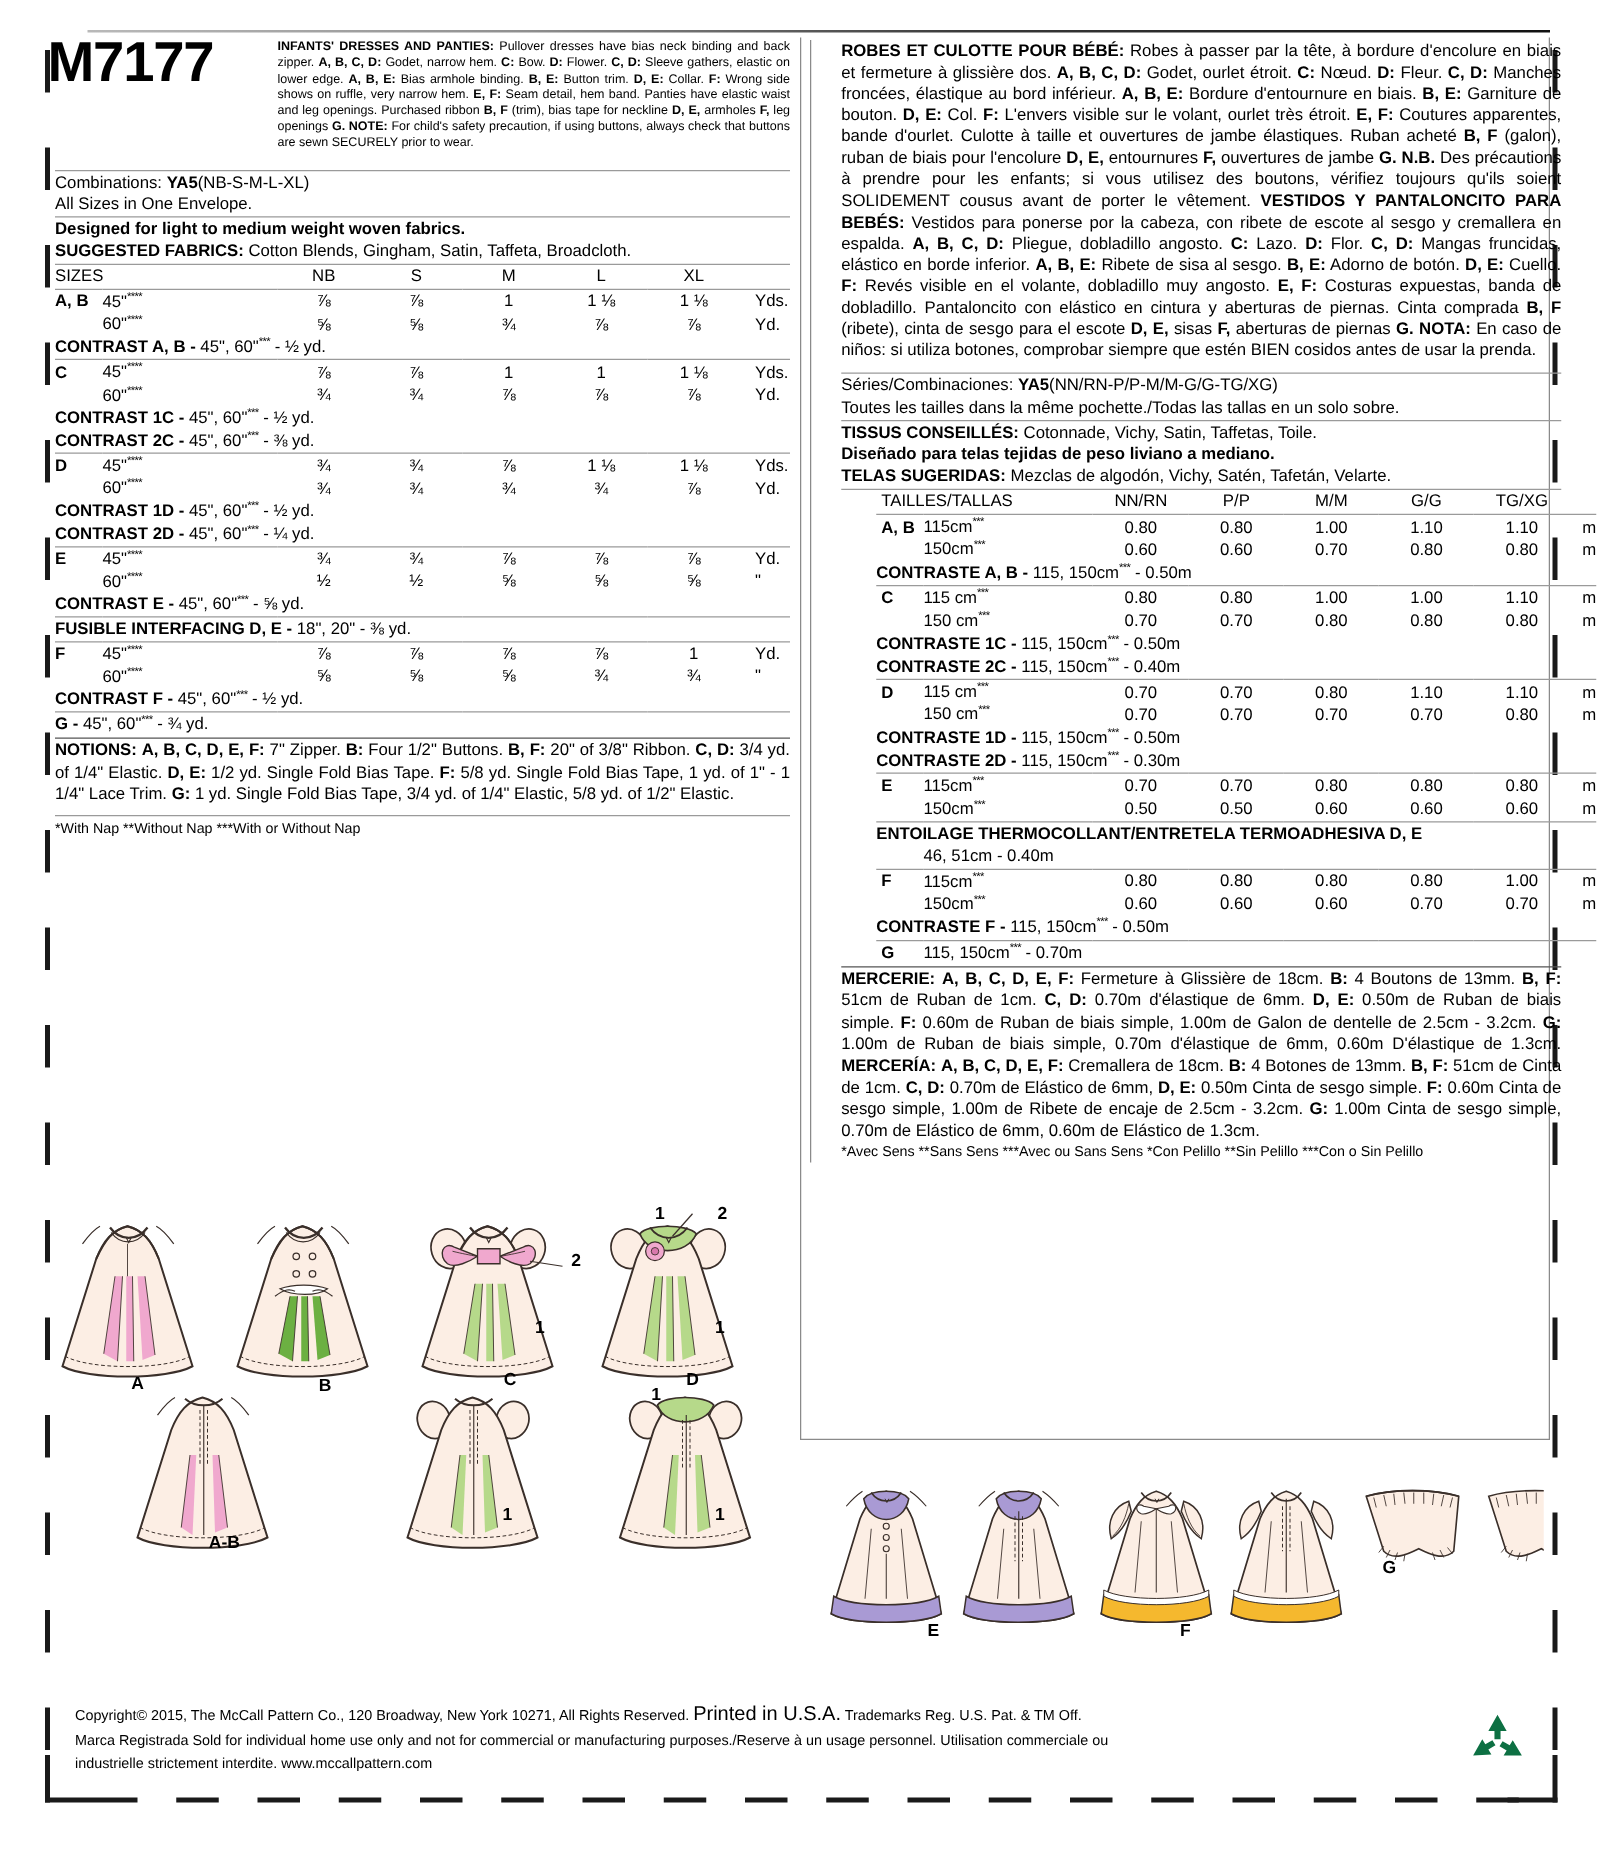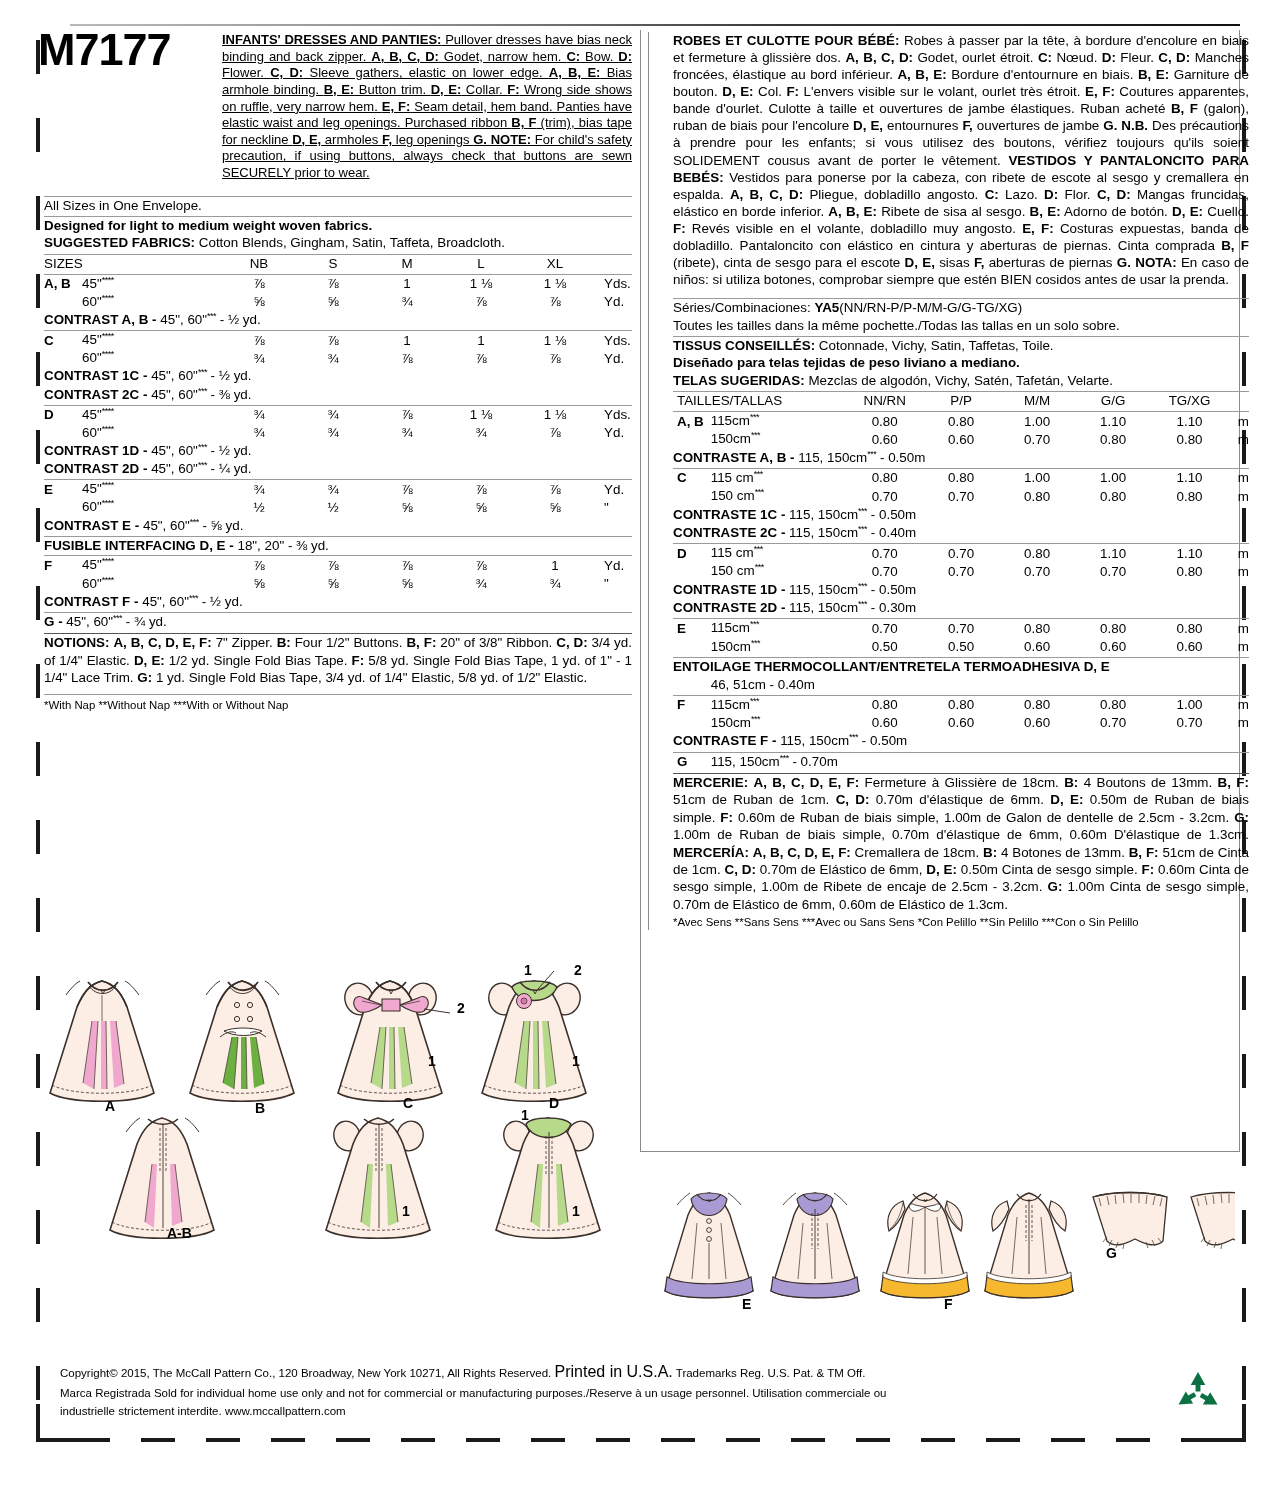--- a/index.html
+++ b/index.html
@@ -15,21 +15,21 @@
   .colR{position:absolute;left:648px;top:32px;width:590px;
         border-left:1px solid #8a8a8a;padding-left:16px;}
   .rbox{position:absolute;left:640px;top:30px;width:600px;height:1122px;
         border:1px solid #8a8a8a;border-top:none;box-sizing:border-box;pointer-events:none;}
   .topline{position:absolute;left:70px;top:24px;width:1170px;height:2px;
            background:linear-gradient(to right,#b9b9b9,#8f8f8f 30%,#3a3a3a 60%,#111);}
 
   
   .patnum{position:absolute;left:38px;top:27px;font-size:45px;font-weight:bold;
           letter-spacing:-1px;line-height:1;}
-  .desc{font-size:13px;line-height:1.28;text-align:justify;text-decoration:underline;}
+  .desc{font-size:10px;line-height:1.28;text-align:justify;}
   .desc b{font-weight:bold;}
   .rdesc{font-size:13.4px;line-height:1.275;text-align:justify;padding:0 6px 0 8px;}
   .rdesc b{font-weight:bold;}
 
   .rule{border-top:1px solid #9a9a9a;margin:2px 0 0 0;height:0;}
   .rule-dk{border-top:1px solid #555;}
   .line{font-size:13.4px;line-height:1.3;}
   .line b{font-weight:bold;}
 
   
@@ -37,21 +37,21 @@
   table.sz td{padding:0;line-height:1.32;vertical-align:bottom;white-space:nowrap;}
   .c-view{width:38px;font-weight:bold;}
   .c-w{width:140px;}
   .c-n{width:74px;text-align:center;}
   .c-u{text-align:left;padding-left:12px !important;}
   .hdr td{font-size:13.4px;}
   .spanrow td{padding-top:0;}
   .spanrow b{font-weight:bold;}
   sup.st{font-size:9px;vertical-align:super;letter-spacing:-.5px;}
 
-  table.szr{width:100%;border-collapse:collapse;font-size:13.4px;}
+  table.szr{width:100%;border-collapse:collapse;font-size:13.4px;margin-left:28px;}
   table.szr td{padding:0;line-height:1.33;vertical-align:bottom;white-space:nowrap;}
   .r-view{width:34px;font-weight:bold;padding-left:4px !important;}
   .r-w{width:136px;}
   .r-n{width:78px;text-align:center;}
   .r-u{text-align:left;padding-left:10px !important;}
 
   .notions{font-size:13.4px;line-height:1.3;text-align:justify;}
   .notions b{font-weight:bold;}
   .footn{font-size:11.4px;line-height:1.3;}
 
@@ -144,20 +144,24 @@
 
   <div class="colL">
     <div class="desc" style="margin-left:178px;">
       <b>INFANTS' DRESSES AND PANTIES:</b>
       <span id="eng-body"> Pullover dresses have bias neck binding and back zipper. <b>A, B, C, D:</b> Godet, narrow hem. <b>C:</b> Bow. <b>D:</b> Flower. <b>C, D:</b> Sleeve gathers, elastic on lower edge. <b>A, B, E:</b> Bias armhole binding. <b>B, E:</b> Button trim. <b>D, E:</b> Collar. <b>F:</b> Wrong side shows on ruffle, very narrow hem. <b>E, F:</b> Seam detail, hem band. Panties have elastic waist and leg openings. Purchased ribbon <b>B, F</b> (trim), bias tape for neckline <b>D, E,</b> armholes <b>F,</b> leg openings <b>G. NOTE:</b> For child's safety precaution, if using buttons, always check that buttons are sewn SECURELY prior to wear.</span>
     </div>
 
     <div style="height:12px;"></div>
     <div class="rule"></div>
 
+    <div class="line">
+      <span>Combinations:</span>
+      <b>YA5</b><span>(NB-S-M-L-XL)</span>
+    </div>
     <div class="line">All Sizes in One Envelope.</div>
     <div class="rule"></div>
     <div class="line"><b>Designed for light to medium weight woven fabrics.</b></div>
     <div class="line">
       <b>SUGGESTED FABRICS:</b>
       <span>Cotton Blends, Gingham, Satin, Taffeta, Broadcloth.</span>
     </div>
     <div class="rule"></div>
 
     <table class="sz" id="tbl-left">

